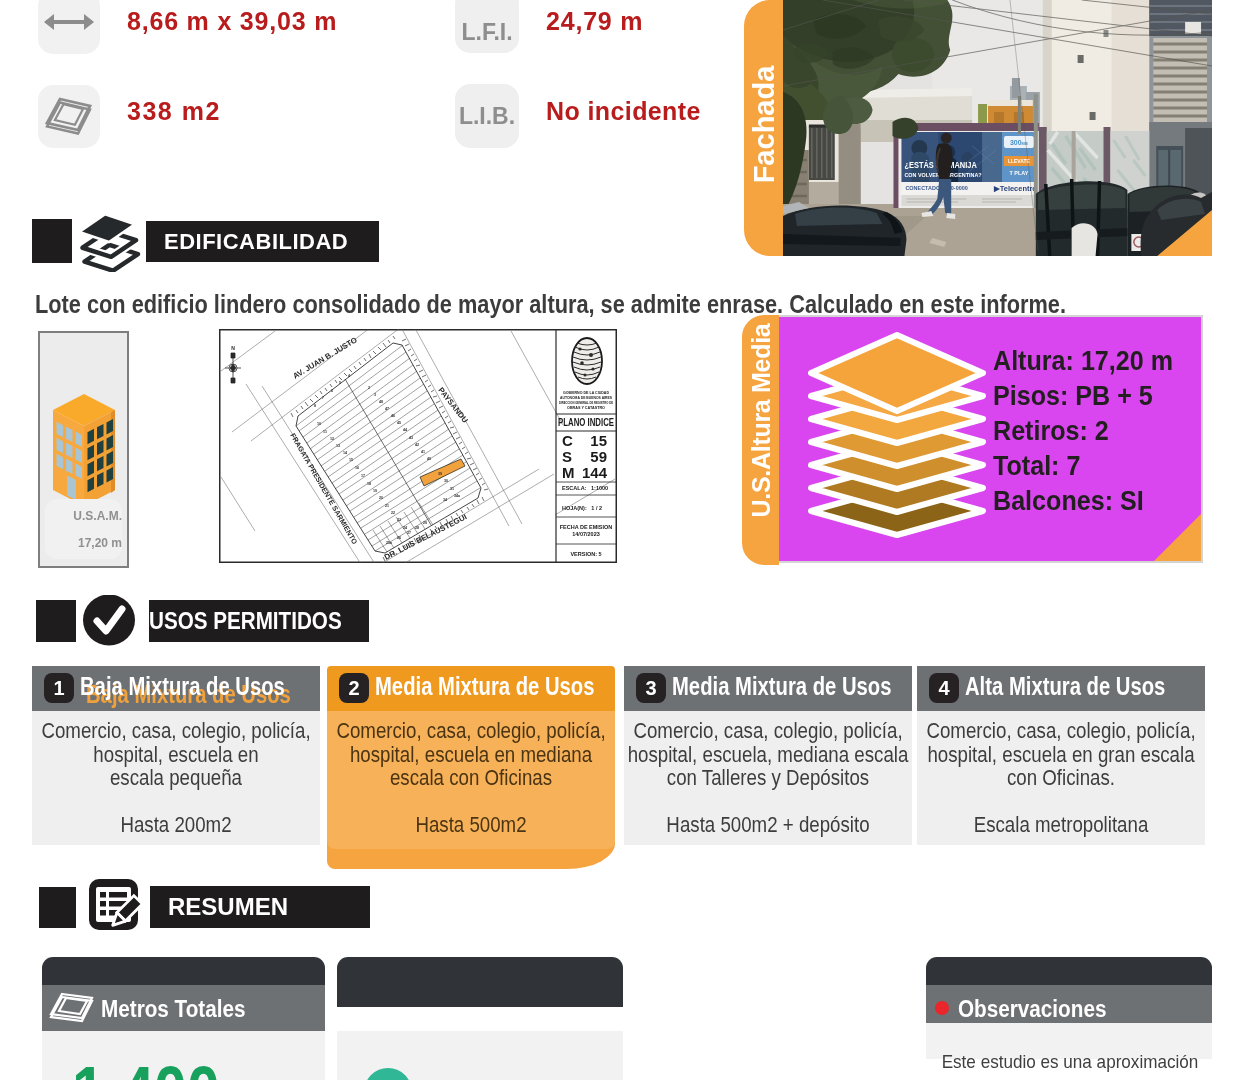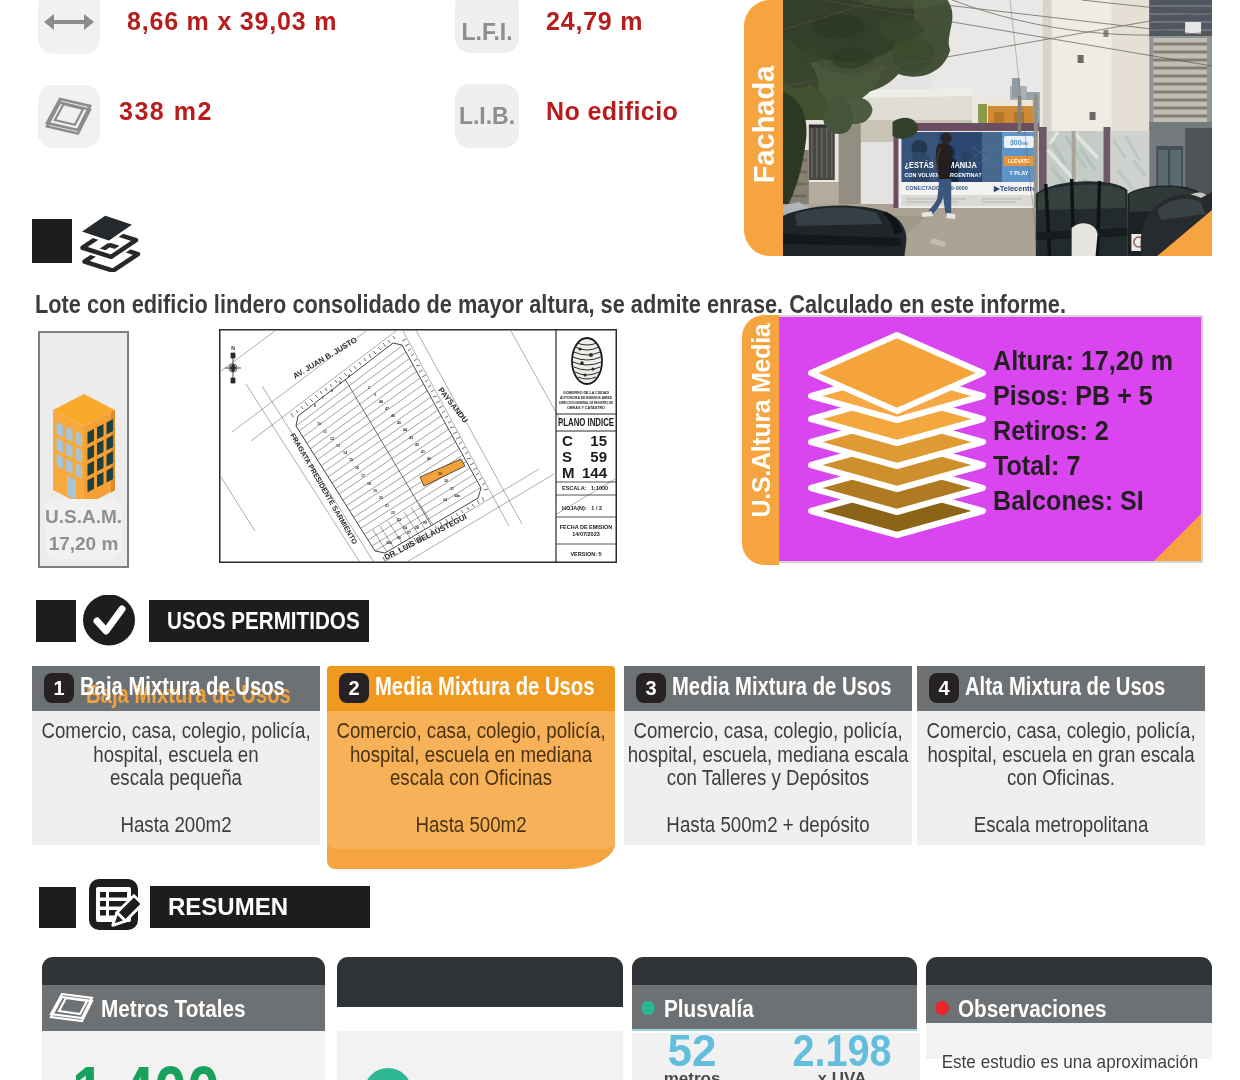--- a/index.html
+++ b/index.html
@@ -32,29 +32,29 @@
 <div class="iconbox" style="left:38px; top:85px;">
   <svg width="62" height="63" viewBox="0 0 62 63">
         <g fill="none" stroke="#8c8c8c">
           <path d="M22 17.5 L52 24.5 L40 48.5 L9 41.5 Z" stroke-width="2.4"></path>
           <path d="M22 14 L52 21 L40 45 L9 38 Z" stroke-width="2.8"></path>
           <path d="M25.5 19.2 L45 23.9 L36.9 39.7 L16.9 35.1 Z" stroke-width="2.2"></path>
         </g>
       </svg>
 </div>
 
-<div class="bigval" style="left:119px; top:97px; letter-spacing:1.5px;">338 m2</div>
+<div class="bigval" style="left:127px; top:97px; letter-spacing:1.5px;">338 m2</div>
 
 <div class="lblbox" style="left:455px; top:-11px; line-height:86px;">L.F.I.</div>
 
 <div class="bigval" style="left:546px; top:7px;">24,79 m</div>
 
 <div class="lblbox" style="left:455px; top:84px; line-height:64px;">L.I.B.</div>
 
-<div class="bigval" style="left:546px; top:97px; letter-spacing:0.4px;">No edificio</div>
+<div class="bigval" style="left:546px; top:97px; letter-spacing:0.4px;">No incidente</div>
 
 <div class="abs" style="left:744px; top:0; width:41px; height:256px; background:#f6a440; border-radius:26px 0 0 26px;">
   <div class="abs" style="left:-62px; top:104px; width:165px; height:41px; transform:rotate(-90deg); color:#fff; font-size:29px; font-weight:bold; text-align:center; line-height:40px;">Fachada</div>
 </div>
 
 <div class="abs" style="left:783px; top:0; width:429px; height:256px;">
 <svg width="429" height="256" viewBox="0 0 431 256" preserveAspectRatio="none">
 
   <rect x="0" y="0" width="431" height="256" fill="#e4e3e1"></rect>
   <rect x="150" y="0" width="120" height="140" fill="#e9e8e6"></rect>
@@ -221,20 +221,21 @@
     <g transform="rotate(-8 33 30)">
       <path d="M33 33 L60 46 L33 59 L6 46 Z" fill="none" stroke="#fff" stroke-width="9"></path>
       <path d="M33 33 L60 46 L33 59 L6 46 Z" fill="none" stroke="#26292b" stroke-width="4.5" stroke-linejoin="round"></path>
       <path d="M33 19 L60 32 L33 45 L6 32 Z" fill="none" stroke="#fff" stroke-width="9"></path>
       <path d="M33 19 L60 32 L33 45 L6 32 Z" fill="none" stroke="#26292b" stroke-width="4.5" stroke-linejoin="round"></path>
       <path d="M33 2 L61 16 L33 30 L5 16 Z" fill="#26292b" stroke="#fff" stroke-width="2.5"></path>
     </g>
   </svg>
 </div>
 
+<div class="secbar" style="left:146px; top:221px; width:233px; height:41px; font-size:22px; padding-left:18px; letter-spacing:0.5px;">EDIFICABILIDAD</div>
 
 <div class="abs" style="left:35px; top:290px; width:1200px; font-size:25px; font-weight:bold; color:#3c3c3c; transform:scale(0.87,1); transform-origin:0 0; white-space:nowrap;">Lote con edificio lindero consolidado de mayor altura, se admite enrase. Calculado en este informe.</div>
 
 <div class="abs" style="left:38px; top:331px; width:91px; height:237px; background:#ececec; border:2px solid #7e7e7e;">
 
   <svg class="abs" style="left:5px; top:55px;" width="78" height="120" viewBox="0 0 78 120">
     <polygon points="39,6 8,22 39,38 70,22" fill="#f9aa2b"></polygon>
     <polygon points="8,22 39,38 39,118 8,102" fill="#f7a93f"></polygon>
     <polygon points="70,22 39,38 39,118 70,102" fill="#f3a034"></polygon>
     <polygon points="66,24 70,22 70,102 66,105" fill="#e08c28"></polygon>
@@ -257,21 +258,21 @@
       <polygon points="61.5,50.4 68.0,47.0 68.0,59.0 61.5,62.4" fill="#20403f"></polygon>
       <polygon points="42.5,76.2 49.0,72.8 49.0,84.8 42.5,88.2" fill="#20403f"></polygon>
       <polygon points="52.0,71.3 58.5,67.9 58.5,79.9 52.0,83.3" fill="#20403f"></polygon>
       <polygon points="61.5,66.4 68.0,63.0 68.0,75.0 61.5,78.4" fill="#20403f"></polygon>
       <polygon points="42.5,92.2 49.0,88.8 49.0,100.8 42.5,104.2" fill="#20403f"></polygon>
       <polygon points="52.0,87.3 58.5,83.9 58.5,95.9 52.0,99.3" fill="#20403f"></polygon>
       <polygon points="61.5,82.4 68.0,79.0 68.0,91.0 61.5,94.4" fill="#20403f"></polygon>
     </g>
   </svg>
 
-  <div class="abs" style="left:5px; top:166px; width:77px; height:60px; background:#f1f1f2; border-radius:12px; text-align:center; color:#909090; white-space:nowrap; font-size:19px; font-weight:bold; line-height:27px; padding-top:4px;">U.S.A.M.<br>17,20 m</div>
+  <div class="abs" style="left:5px; top:166px; width:77px; height:60px; background:#f1f1f2; border-radius:12px; text-align:right; color:#909090; white-space:nowrap; font-size:12px; font-weight:bold; line-height:27px; padding-top:4px;">U.S.A.M.<br>17,20 m</div>
 </div>
 
 <div class="abs" style="left:219px; top:329px; width:398px; height:234px;">
   <svg width="398" height="234" viewBox="0 0 398 234" id="mapsvg">
     <rect x="0.75" y="0.75" width="396.5" height="232.5" fill="#fff" stroke="#2a2a2a" stroke-width="1.5"></rect>
 
     <g stroke="#5a5a5a" stroke-width="0.5" fill="none">
       <path d="M32 112 L223 -33 M13 103 L224 -56"></path>
       <path d="M172 -20 L290 197 M180 -30 L303 195"></path>
       <path d="M129 255 L320 140 M131 267 L335 145"></path>
@@ -426,21 +427,21 @@
 
 <div class="secsq" style="left:36px; top:600px; height:42px;"></div>
 
 <div class="abs" style="left:82px; top:595px;">
   <svg width="54" height="52" viewBox="0 0 54 52">
         <ellipse cx="27" cy="25" rx="26" ry="25.5" fill="#1e1c1c"></ellipse>
         <path d="M15 26 L24 36 L40 14" stroke="#fff" stroke-width="7" fill="none" stroke-linecap="round" stroke-linejoin="round"></path>
       </svg>
 </div>
 
-<div class="secbar" style="left:149px; top:600px; width:220px; height:42px; font-size:24px; padding-left:18px;">
+<div class="secbar" style="left:149px; top:600px; width:220px; height:42px; font-size:24px; ">
       <span style="transform:scale(0.86,1); transform-origin:0 50%; display:inline-block;">USOS PERMITIDOS</span>
     </div>
 
 <div class="abs" style="left:32px; top:666px; width:288px;">
 
   <div class="abs" style="left:0; top:0; width:288px; height:45px; background:#6e7174; overflow:visible;">
     <div class="abs" style="left:12px; top:7px; width:30px; height:30px; background:#262223; border-radius:8px; color:#fff; font-size:20px; font-weight:bold; text-align:center; line-height:30px;">1</div>
     <div class="abs" style="left:54px; top:14px; color:#f0a13c; font-size:25px; font-weight:bold; white-space:nowrap; transform:scale(0.81,1); transform-origin:0 0;">Baja Mixtura de Usos</div>
     <div class="abs" style="left:48px; top:6px; color:#fff; font-size:25px; font-weight:bold; white-space:nowrap; transform:scale(0.81,1); transform-origin:0 0;">Baja Mixtura de Usos</div>
   </div>
@@ -534,41 +535,20 @@
 <div class="abs" style="left:337px; top:957px; width:286px; height:123px;">
 
   <div class="abs" style="left:0; top:0; width:100%; height:50px; background:#303438; border-radius:11px 11px 0 0;"></div>
 
   <div class="abs" style="left:0; top:74px; width:100%; height:49px; background:#f2f2f2;">
 
     <div class="abs" style="left:27px; top:37px; width:48px; height:48px; border-radius:50%; background:#2fb796;"></div>
   </div>
 </div>
 
-<div class="abs" style="left:632px; top:957px; width:285px; height:123px;">
-
-  <div class="abs" style="left:0; top:0; width:100%; height:50px; background:#303438; border-radius:11px 11px 0 0;"></div>
-
-  <div class="abs" style="left:0; top:28px; width:100%; height:46px; background:#6e7174; border-bottom:2px solid #9fd4e4;">
-    <div class="abs" style="left:9px; top:16px; width:14px; height:14px; border-radius:50%; background:#2bb592;"></div>
-    <div class="abs" style="left:32px; top:11px; color:#fff; font-size:23px; font-weight:bold; transform:scale(0.9,1); transform-origin:0 0; white-space:nowrap;">Plusvalía</div>
-  </div>
-  <div class="abs" style="left:0; top:76px; width:288px; height:47px; background:#f1f1f1;">
-
-    <div class="abs" style="left:10px; top:-2px; width:100px; text-align:center;">
-      <div style="font-size:44px; font-weight:bold; color:#62bedc; line-height:40px;">52</div>
-      <div style="font-size:17px; font-weight:bold; color:#4a4a4a; line-height:15px;">metros</div>
-    </div>
-
-    <div class="abs" style="left:150px; top:-2px; width:120px; text-align:center;">
-      <div style="font-size:44px; font-weight:bold; color:#62bedc; line-height:40px; transform:scale(0.9,1);">2.198</div>
-      <div style="font-size:17px; font-weight:bold; color:#4a4a4a; line-height:15px;">x UVA</div>
-    </div>
-  </div>
-</div>
 
 <div class="abs" style="left:926px; top:957px; width:286px; height:123px;">
 
   <div class="abs" style="left:0; top:0; width:100%; height:50px; background:#303438; border-radius:11px 11px 0 0;"></div>
 
   <div class="abs" style="left:0; top:28px; width:100%; height:46px; background:#6e7174;">
     <div class="abs" style="left:9px; top:16px; width:14px; height:14px; border-radius:50%; background:#e8262b;"></div>
     <div class="abs" style="left:32px; top:11px; color:#fff; font-size:23px; font-weight:bold; transform:scale(0.9,1); transform-origin:0 0; white-space:nowrap;">Observaciones</div>
   </div>
   <div class="abs" style="left:0; top:66px; width:100%; height:36px; background:#f2f2f2;">

